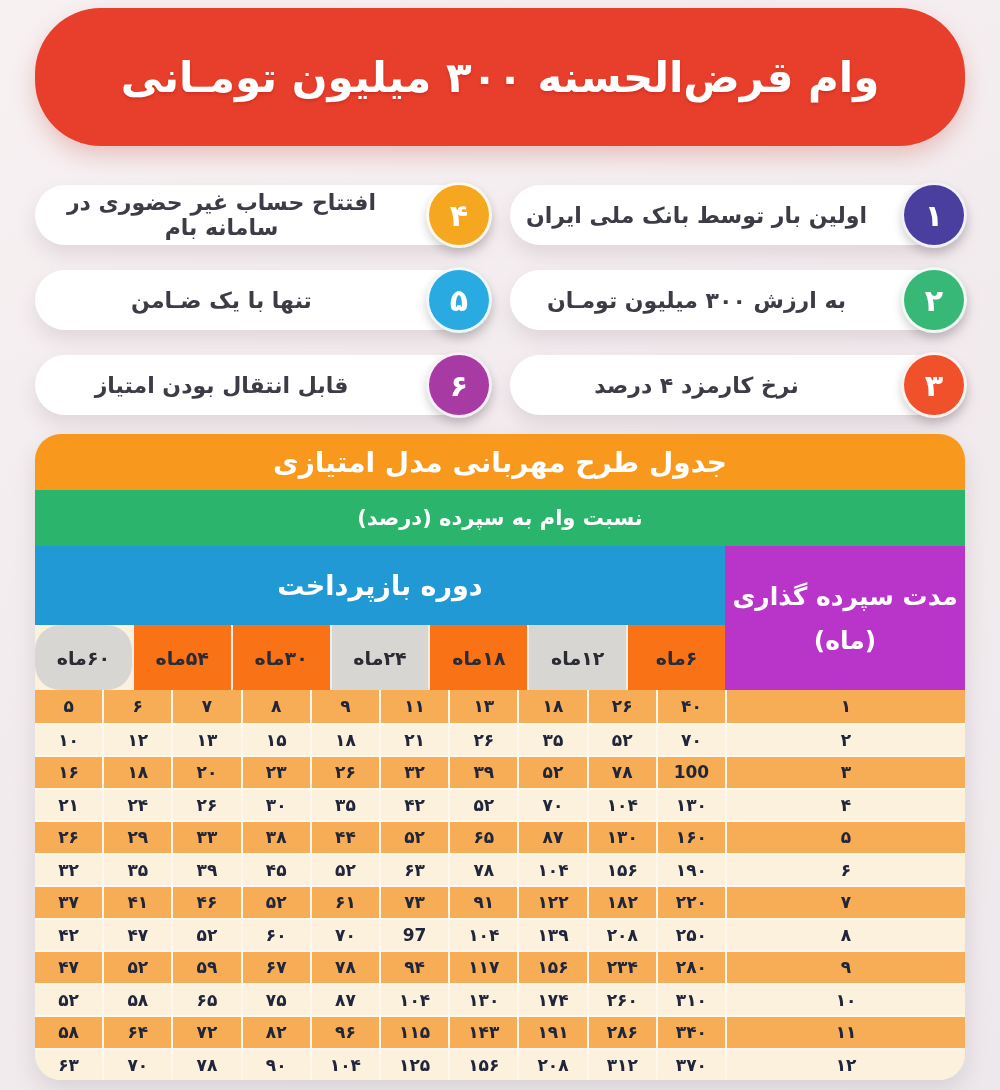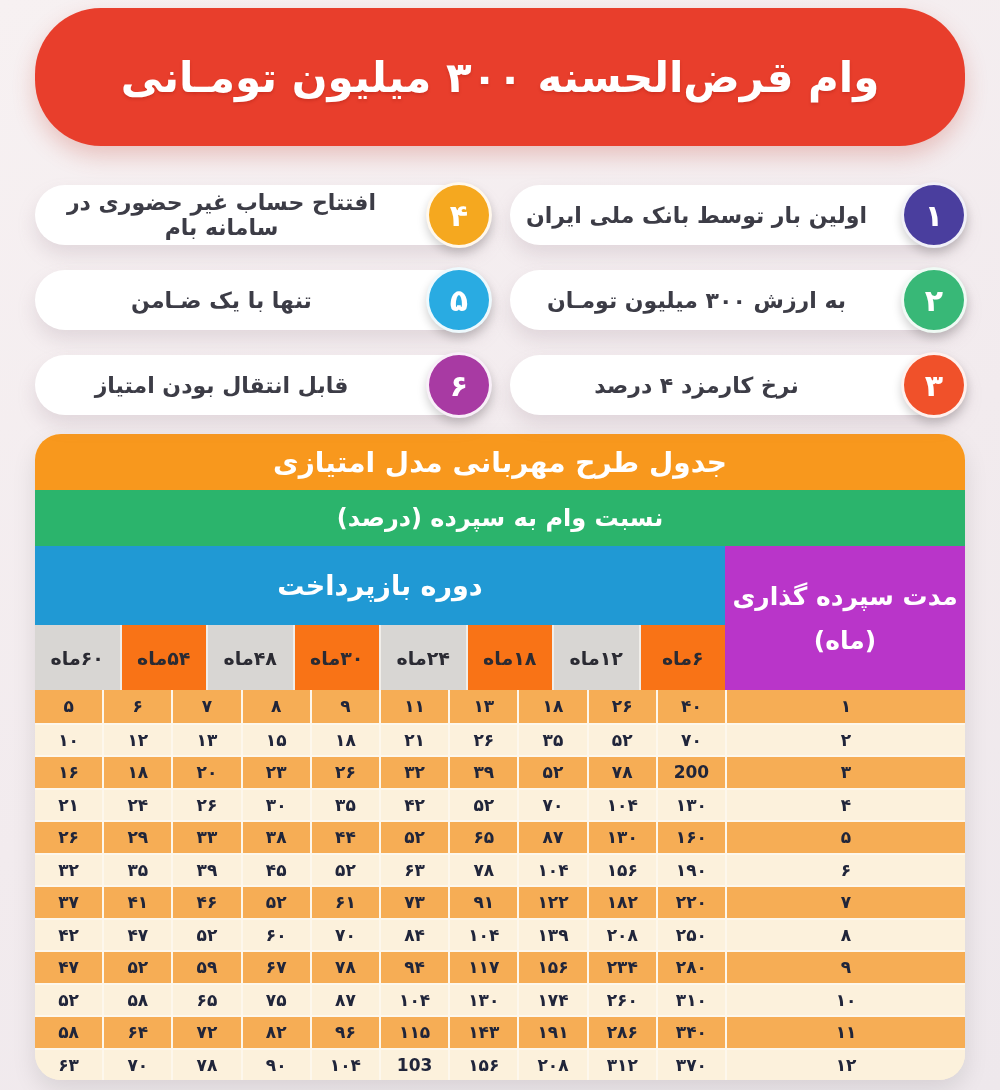--- a/index.html
+++ b/index.html
@@ -74,21 +74,21 @@
     background: #fcf1dc;
   }
   .t-title {
     height: 56px; background: #f8981d;
     display: flex; align-items: center; justify-content: center;
     color: #fff; font-size: 28px;
   }
   .t-sub {
     height: 56px; background: #2bb46c;
     display: flex; align-items: center; justify-content: center;
-    color: #fff; font-size: 24px;
+    color: #fff; font-size: 21px;
   }
   .t-mid { display: flex; height: 144px; }
   .deposit-box {
     flex: 0 0 240px;
     background: #b935c9;
     color: #fff;
     display: flex; flex-direction: column;
     align-items: center; justify-content: center;
     gap: 15px;
     font-size: 25px;
@@ -101,21 +101,21 @@
   }
   .col-headers { display: flex; flex: 1; }
   .col-cell {
     flex: 1;
     display: flex; align-items: center; justify-content: center;
     font-size: 19px;
     color: #2b2b33;
     border-inline-end: 2px solid #f0eeea;
     white-space: nowrap;
   }
-  .col-cell:last-child { border-inline-end: none; }
+  .col-cell:last-child { border-inline-end: none; border-radius: 25px; }
   .col-dark  { background: #f97316; }
   .col-light { background: #d8d6d3; }
 
   .t-body .d-row { display: flex; height: 32.5px; }
   .t-body .d-row + .d-row { border-top: 2px solid #fdf7ec; }
   .row-orange { background: #f6ad55; }
   .row-cream  { background: #fcf1dc; }
   .row-label {
     flex: 0 0 240px;
     display: flex; align-items: center; justify-content: center;
@@ -181,21 +181,20 @@
     <div class="mid-left">
       <div class="repay-bar">
         <span>دوره بازپرداخت</span>
       </div>
       <div class="col-headers">
           <div class="col-cell col-dark">۶ماه</div>
           <div class="col-cell col-light">۱۲ماه</div>
           <div class="col-cell col-dark">۱۸ماه</div>
           <div class="col-cell col-light">۲۴ماه</div>
           <div class="col-cell col-dark">۳۰ماه</div>
-          <div class="col-cell col-light">۴۸ماه</div>
           <div class="col-cell col-dark">۵۴ماه</div>
           <div class="col-cell col-light">۶۰ماه</div>
         </div>
     </div>
   </div>
   <div class="t-body">
       <div class="d-row row-orange">
         <div class="row-label">۱</div>
         <div class="d-cell">۴۰</div>
         <div class="d-cell">۲۶</div>
@@ -216,21 +215,21 @@
         <div class="d-cell">۲۶</div>
         <div class="d-cell">۲۱</div>
         <div class="d-cell">۱۸</div>
         <div class="d-cell">۱۵</div>
         <div class="d-cell">۱۳</div>
         <div class="d-cell">۱۲</div>
         <div class="d-cell">۱۰</div>
       </div>
       <div class="d-row row-orange">
         <div class="row-label">۳</div>
-        <div class="d-cell">200</div>
+        <div class="d-cell">100</div>
         <div class="d-cell">۷۸</div>
         <div class="d-cell">۵۲</div>
         <div class="d-cell">۳۹</div>
         <div class="d-cell">۳۲</div>
         <div class="d-cell">۲۶</div>
         <div class="d-cell">۲۳</div>
         <div class="d-cell">۲۰</div>
         <div class="d-cell">۱۸</div>
         <div class="d-cell">۱۶</div>
       </div>
@@ -285,21 +284,21 @@
         <div class="d-cell">۴۶</div>
         <div class="d-cell">۴۱</div>
         <div class="d-cell">۳۷</div>
       </div>
       <div class="d-row row-cream">
         <div class="row-label">۸</div>
         <div class="d-cell">۲۵۰</div>
         <div class="d-cell">۲۰۸</div>
         <div class="d-cell">۱۳۹</div>
         <div class="d-cell">۱۰۴</div>
-        <div class="d-cell">۸۴</div>
+        <div class="d-cell">97</div>
         <div class="d-cell">۷۰</div>
         <div class="d-cell">۶۰</div>
         <div class="d-cell">۵۲</div>
         <div class="d-cell">۴۷</div>
         <div class="d-cell">۴۲</div>
       </div>
       <div class="d-row row-orange">
         <div class="row-label">۹</div>
         <div class="d-cell">۲۸۰</div>
         <div class="d-cell">۲۳۴</div>
@@ -337,21 +336,21 @@
         <div class="d-cell">۷۲</div>
         <div class="d-cell">۶۴</div>
         <div class="d-cell">۵۸</div>
       </div>
       <div class="d-row row-cream">
         <div class="row-label">۱۲</div>
         <div class="d-cell">۳۷۰</div>
         <div class="d-cell">۳۱۲</div>
         <div class="d-cell">۲۰۸</div>
         <div class="d-cell">۱۵۶</div>
-        <div class="d-cell">103</div>
+        <div class="d-cell">۱۲۵</div>
         <div class="d-cell">۱۰۴</div>
         <div class="d-cell">۹۰</div>
         <div class="d-cell">۷۸</div>
         <div class="d-cell">۷۰</div>
         <div class="d-cell">۶۳</div>
       </div>
     </div>
 </div>
 
 </body></html>

